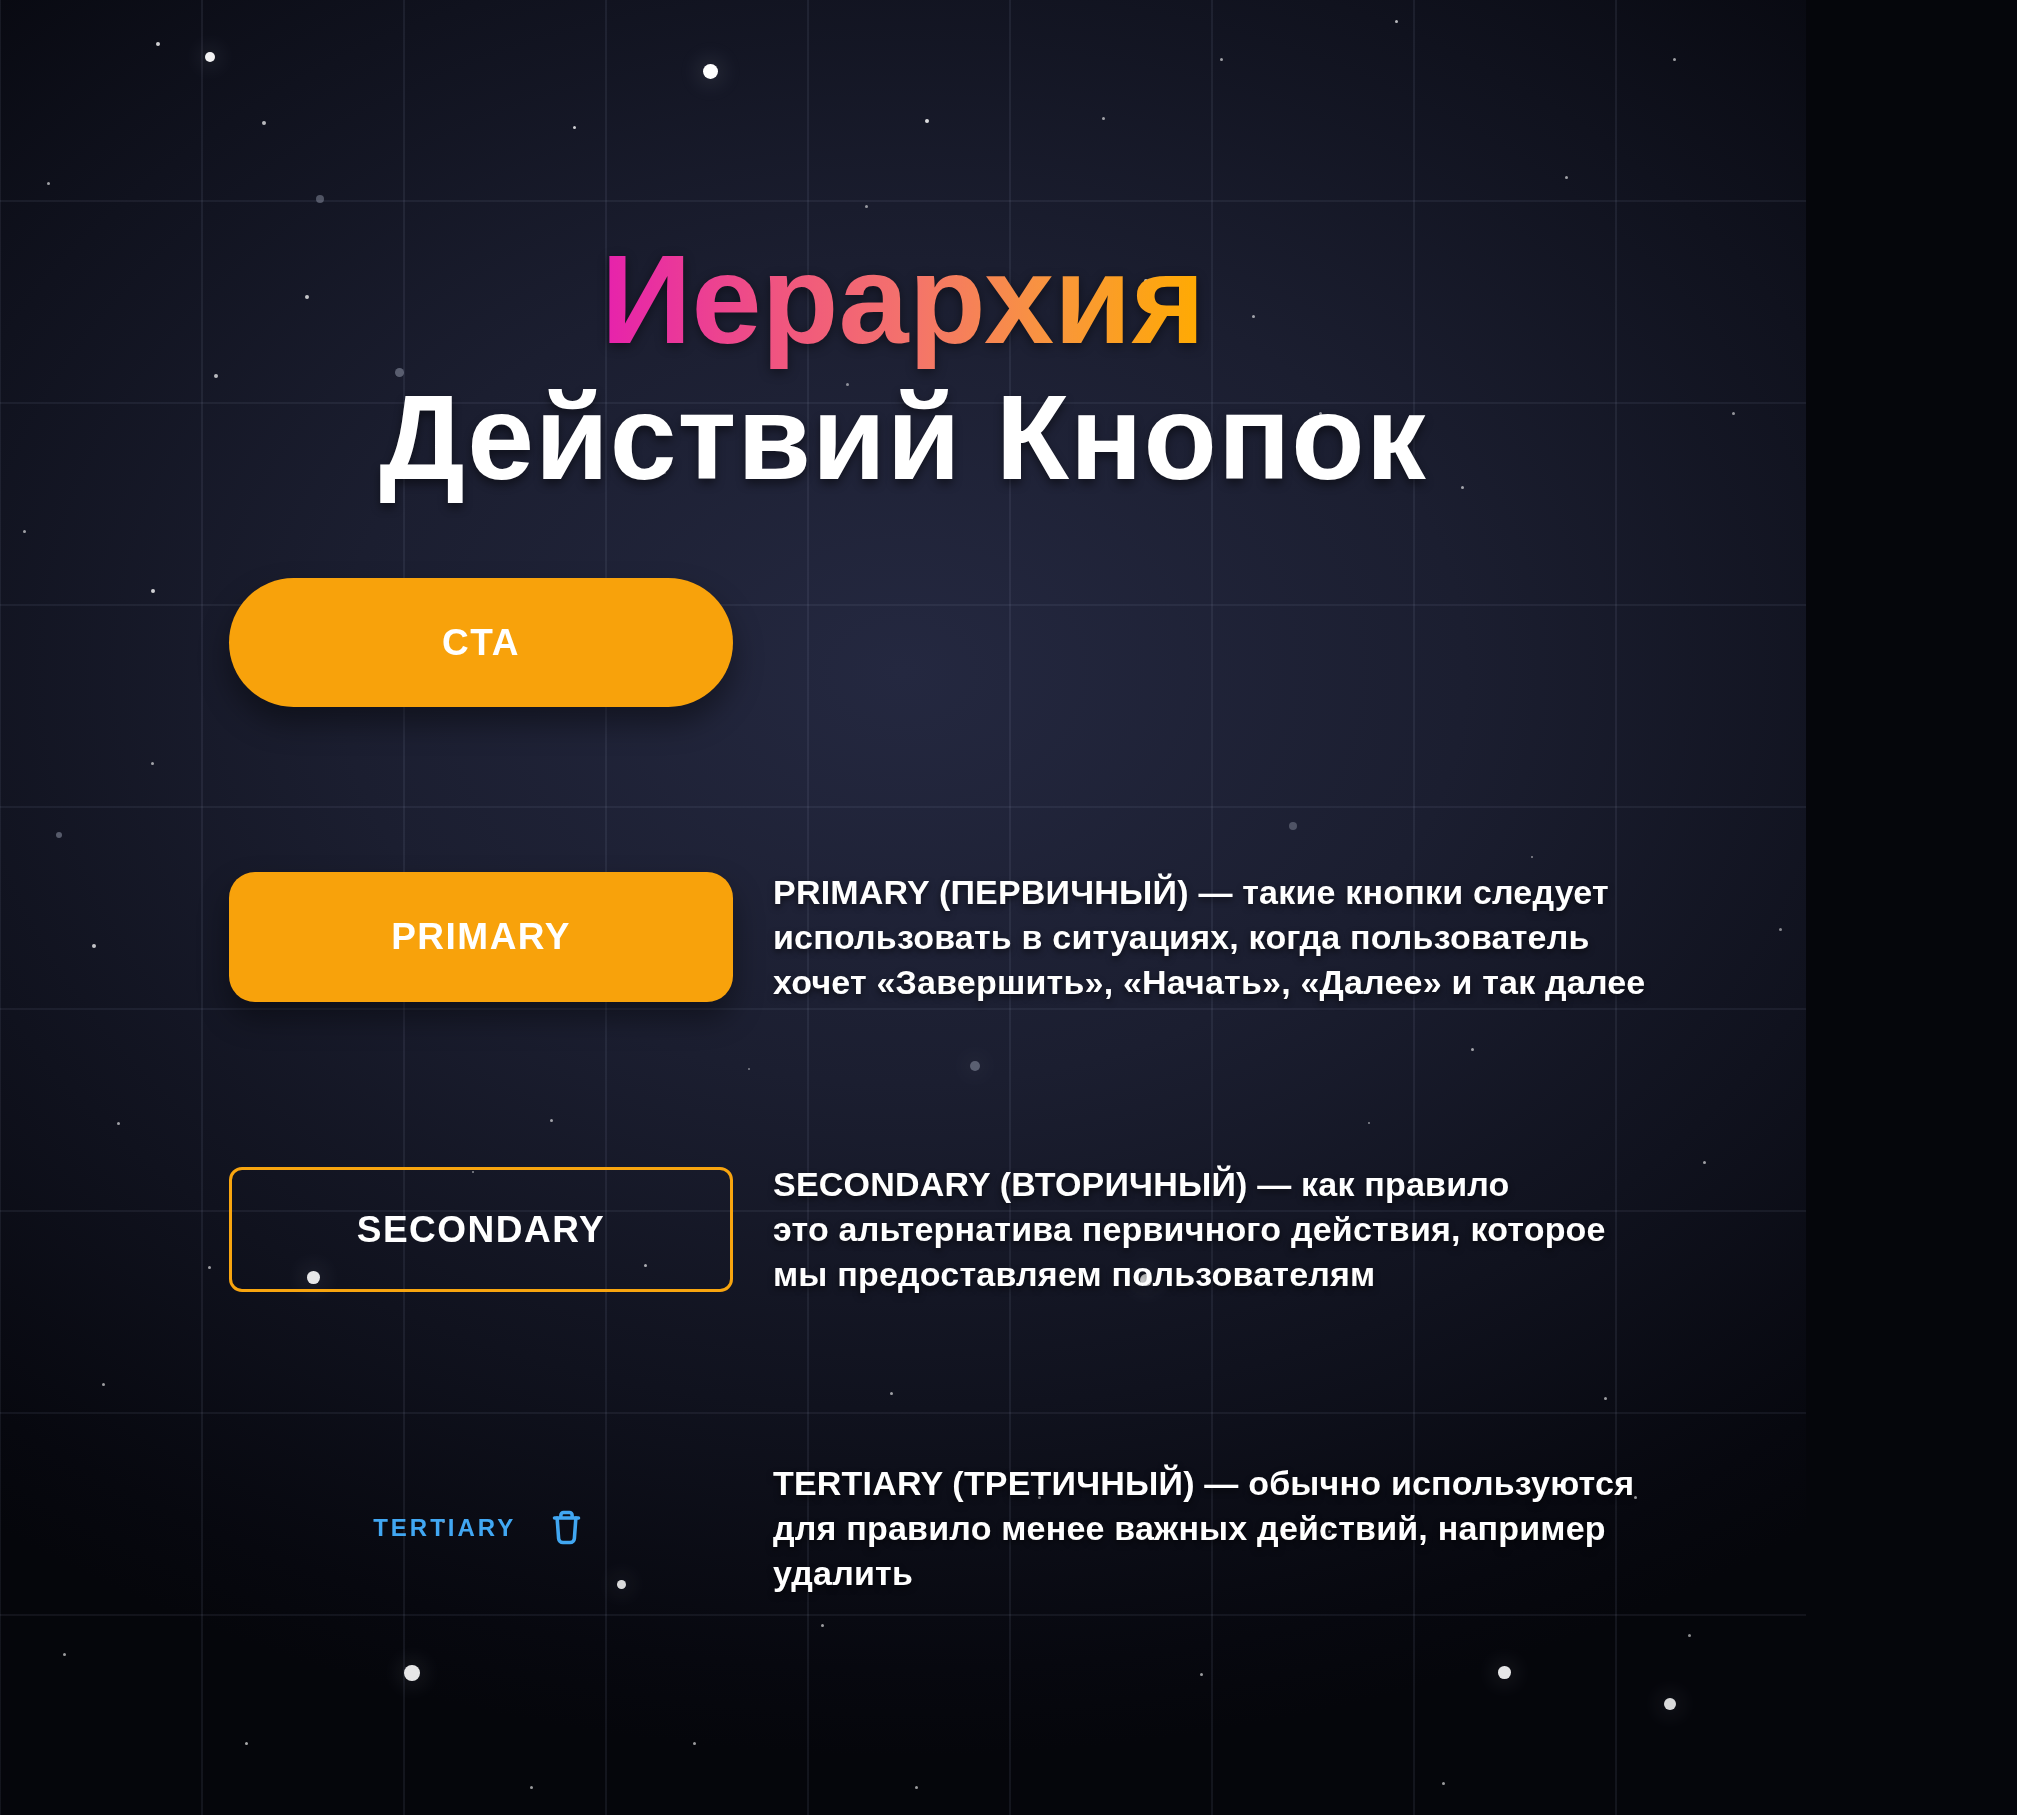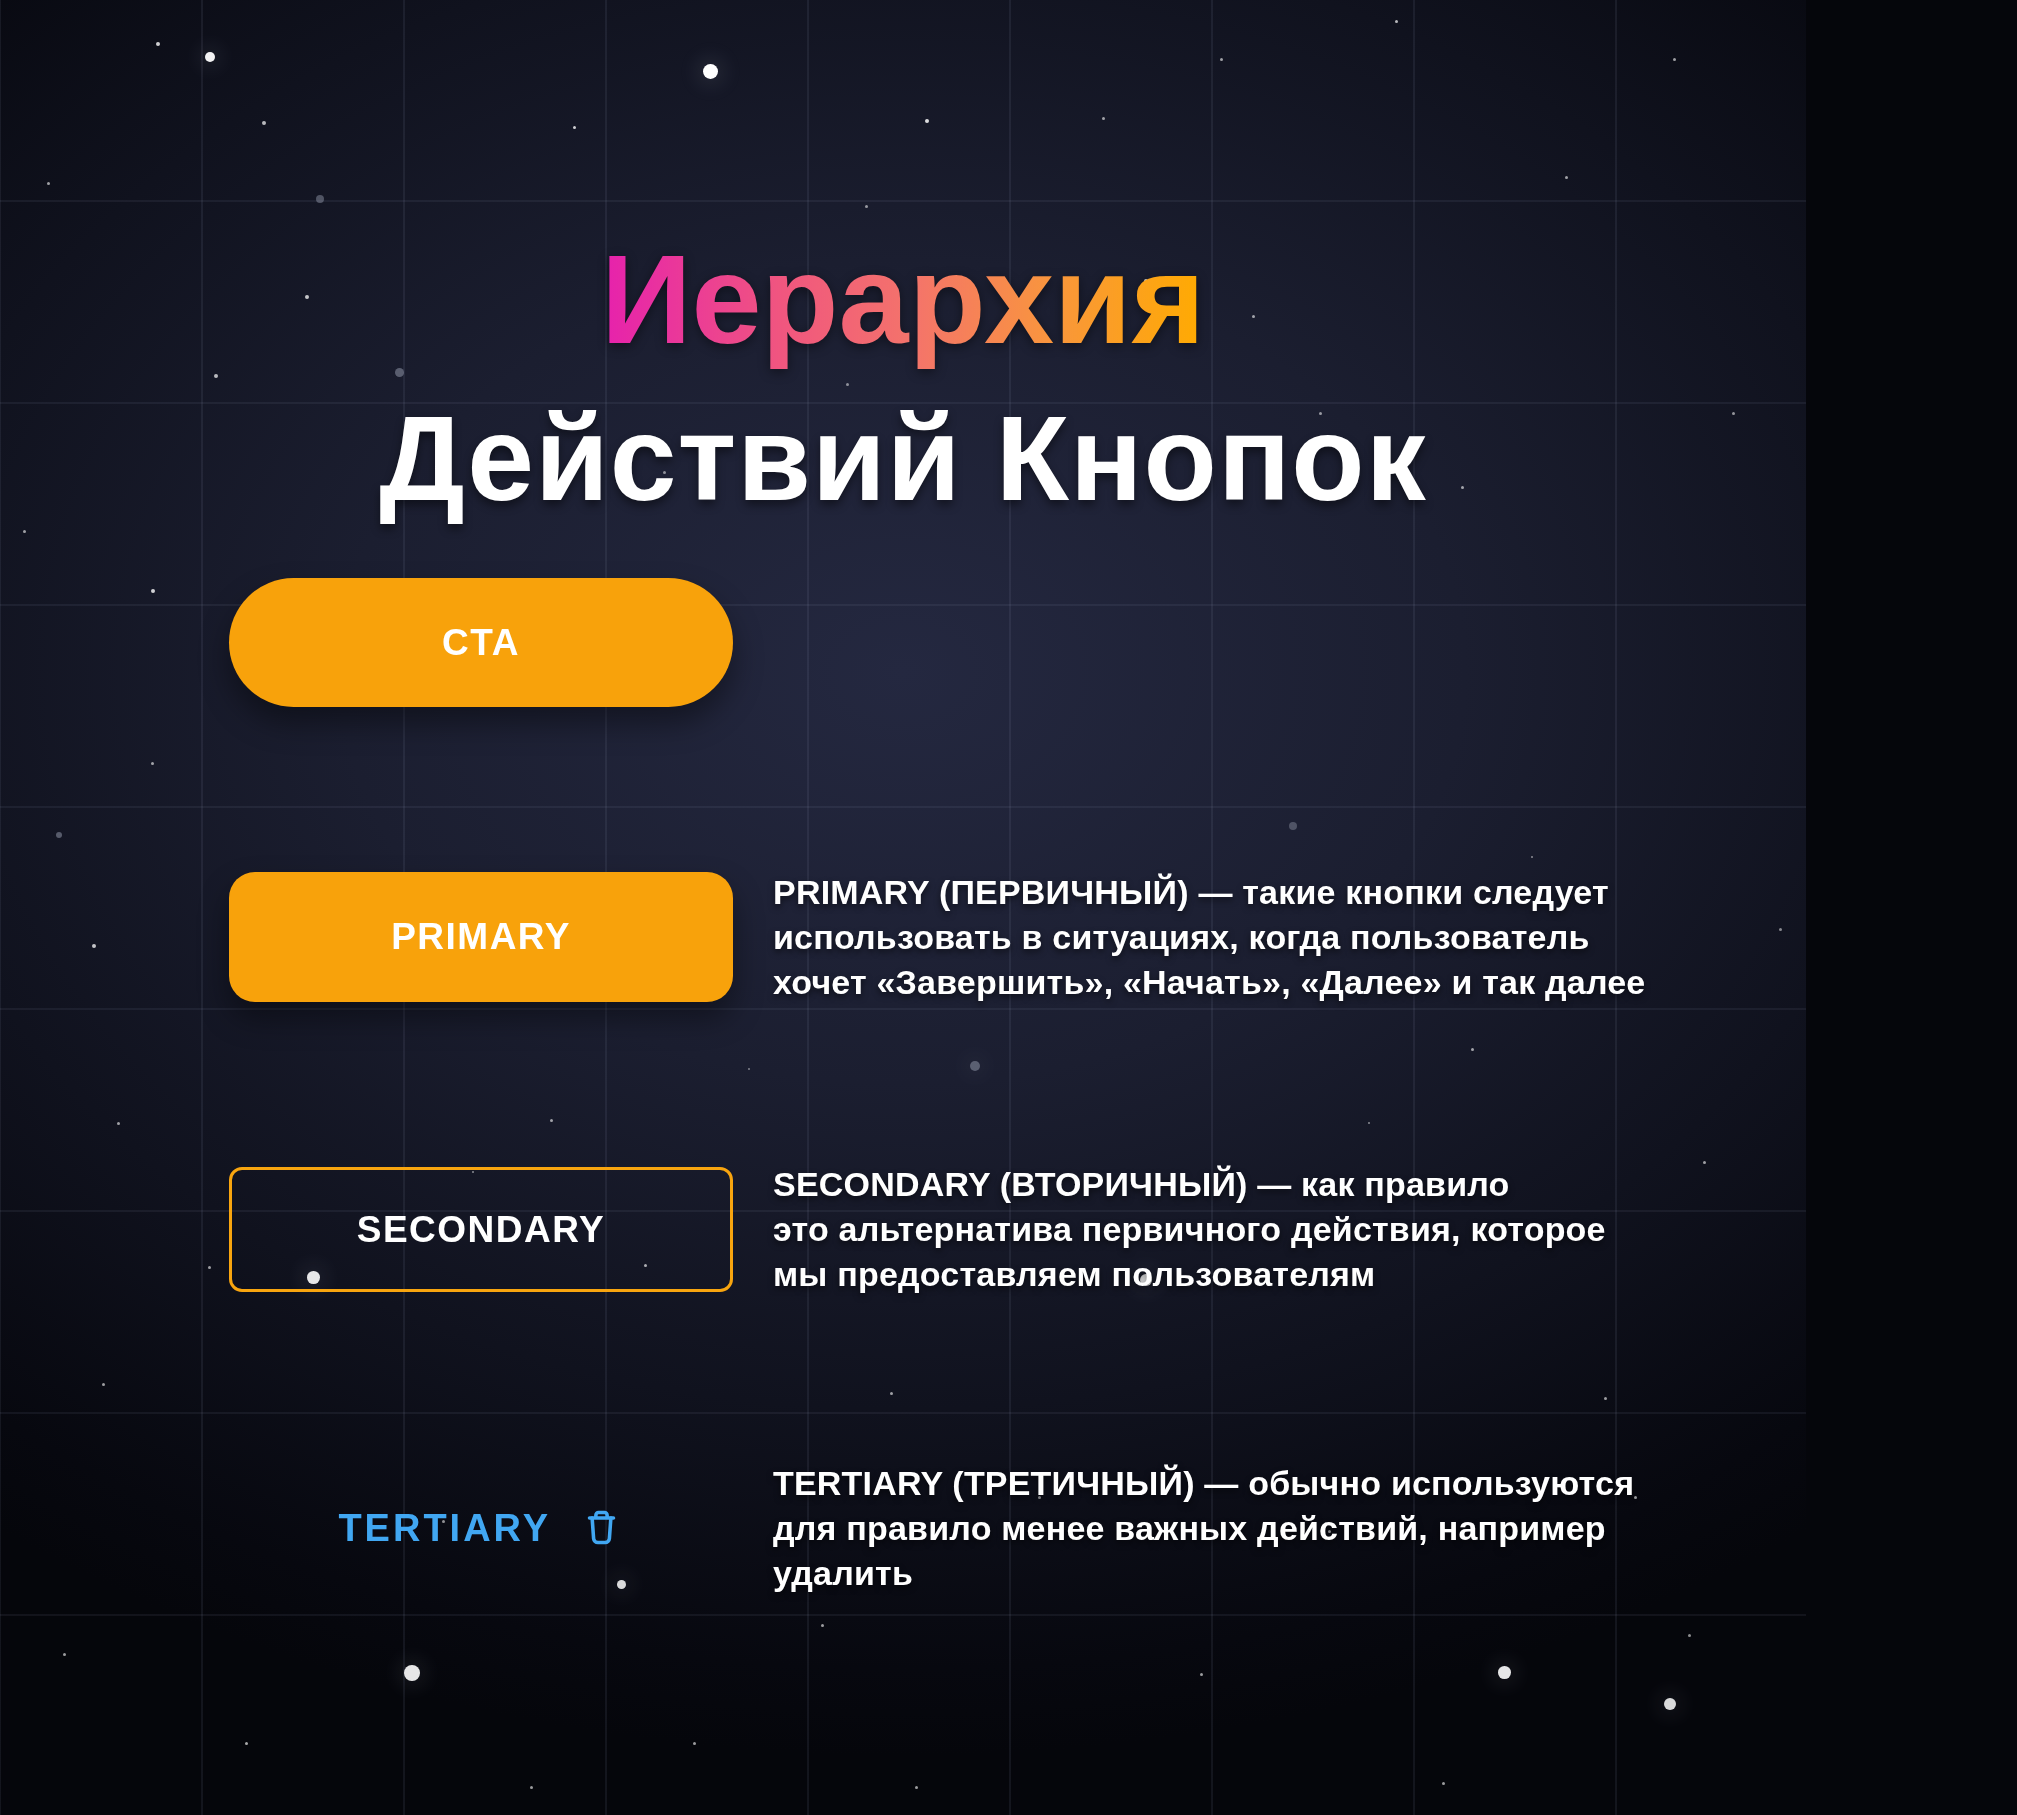--- a/index.html
+++ b/index.html
@@ -34,41 +34,40 @@
     font-size:126px;
     background:linear-gradient(90deg,#e621ad 0%,#f0567f 30%,#f4746a 52%,#f9963c 75%,#ffab00 100%);
     -webkit-background-clip:text;background-clip:text;color:transparent;
     filter:drop-shadow(0 3.9px 5.9px rgba(0,0,0,0.45));
   }
   #title .l2{
     display:block;
     font-size:120px;color:#ffffff;
     text-shadow:0 4.9px 9.9px rgba(0,0,0,0.45);
     letter-spacing:1px;
-    margin-top:21px;
   }
 
   
   .row{position:absolute;left:0;width:2017px;display:flex;align-items:center;}
   .btn-col{width:504px;margin-left:229px;flex:0 0 auto;display:flex;align-items:flex-start;justify-content:center;}
   .btn{
     width:504px;height:100%;min-height:100%;
     display:flex;align-items:center;justify-content:center;
     font-weight:bold;font-size:37px;letter-spacing:1.5px;color:#ffffff;
     box-sizing:border-box;border:none;cursor:pointer;
     font-family:"Liberation Sans", sans-serif;
   }
   .btn-cta{background:#f8a20b;border-radius:69px;height:129px;box-shadow:0 15.8px 29.6px rgba(0,0,0,0.40);}
   .btn-primary{background:#f8a20b;border-radius:26px;height:130px;box-shadow:0 15.8px 29.6px rgba(0,0,0,0.40);}
   .btn-secondary{background:transparent;border:3.9px solid #f8a50f;border-radius:13px;height:125px;color:#ffffff;}
   .tertiary-wrap{
     display:flex;align-items:center;justify-content:center;gap:27.6px;
     color:#41a7f2;cursor:pointer;background:none;border:none;
   }
-  .tertiary-label{font-weight:bold;font-size:38px;letter-spacing:3px;color:#41a7f2;font-family:"Liberation Sans", sans-serif;}
+  .tertiary-label{font-weight:bold;font-size:24px;letter-spacing:3px;color:#41a7f2;font-family:"Liberation Sans", sans-serif;}
   .desc{
     margin-left:40px;
     font-weight:bold;font-size:34px;line-height:45px;color:#ffffff;
     white-space:pre-line;
     text-shadow:0 3px 6.9px rgba(0,0,0,0.55);
     letter-spacing:0.2px;
   }
 </style>
 </head>
 <body>

